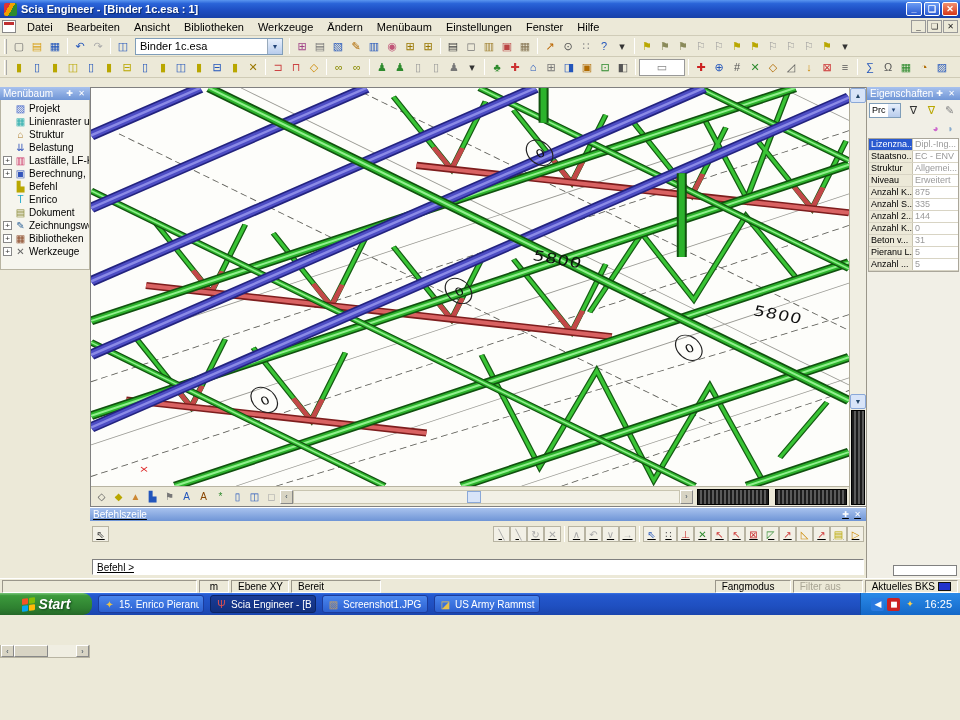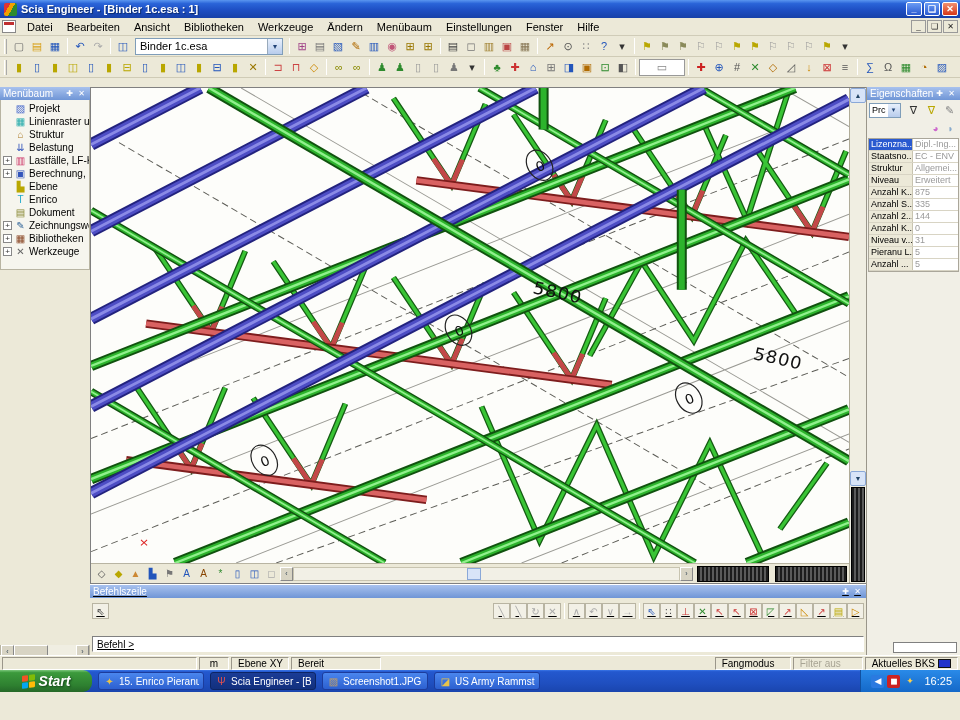--- a/index.html
+++ b/index.html
@@ -1,18 +1,18 @@
 <!DOCTYPE html>
 <html><head>
 <meta charset="utf-8">
 <style>
   *{margin:0;padding:0;box-sizing:border-box;}
   html,body{width:960px;height:720px;overflow:hidden;}
   body{font-family:"Liberation Sans",sans-serif;font-size:11px;background:#ece9d8;color:#000;}
-  #app{width:960px;height:692px;display:flex;flex-direction:column;position:relative;}
+  #app{width:960px;height:615px;display:flex;flex-direction:column;position:relative;}
 
   
   .titlebar{height:18px;background:linear-gradient(180deg,#5a96f0 0%,#2a64d8 20%,#1e4fc4 55%,#1741a8 100%);display:flex;align-items:center;padding:0 2px;color:#fff;font-weight:bold;font-size:11px;flex:0 0 auto;}
   .app-icon{width:13px;height:13px;margin:0 4px 0 2px;background:linear-gradient(120deg,#e03333 32%,#f0a000 32% 56%,#2e8b2e 56%);border-radius:2px;flex:0 0 auto;}
   .titlebar .t-title{flex:1;white-space:nowrap;overflow:hidden;text-shadow:1px 1px 1px #0a2a6a;}
   .t-btn{width:16px;height:14px;margin-left:2px;border:1px solid #fff;border-radius:2px;display:flex;align-items:center;justify-content:center;font-size:9px;font-weight:bold;color:#fff;background:linear-gradient(180deg,#6a9cf4,#2a5ad0);}
   .t-btn.close{background:linear-gradient(180deg,#f09070,#d83818);}
 
   
   .menubar{height:18px;background:#ece9d8;border-bottom:1px solid #d0ccb8;display:flex;align-items:center;padding:0 2px;flex:0 0 auto;}
@@ -296,21 +296,21 @@
             <span>Lastfälle, LF-Ko</span>
           </div>
           <div class="tree-row">
             <span class="tree-exp">+</span>
             <span class="tree-ico" style="color: rgb(51, 85, 187);">▣</span>
             <span>Berechnung, FI</span>
           </div>
           <div class="tree-row">
             <span class="tree-noexp"></span>
             <span class="tree-ico" style="color: rgb(185, 167, 0);">▙</span>
-            <span>Ebene</span>
+            <span>Befehl</span>
           </div>
           <div class="tree-row">
             <span class="tree-noexp"></span>
             <span class="tree-ico" style="color: rgb(34, 170, 204);">T</span>
             <span>Enrico</span>
           </div>
           <div class="tree-row">
             <span class="tree-noexp"></span>
             <span class="tree-ico" style="color: rgb(136, 136, 51);">▤</span>
             <span>Dokument</span>
@@ -530,21 +530,21 @@
           </div>
           <div class="prow">
             <span class="plabel">Anzahl 2...</span>
             <span class="pvalue">144</span>
           </div>
           <div class="prow">
             <span class="plabel">Anzahl K...</span>
             <span class="pvalue">0</span>
           </div>
           <div class="prow">
-            <span class="plabel">Niveau v...</span>
+            <span class="plabel">Beton v...</span>
             <span class="pvalue">31</span>
           </div>
           <div class="prow">
             <span class="plabel">Pieranu L...</span>
             <span class="pvalue">5</span>
           </div>
           <div class="prow">
             <span class="plabel">Anzahl ...</span>
             <span class="pvalue">5</span>
           </div>

